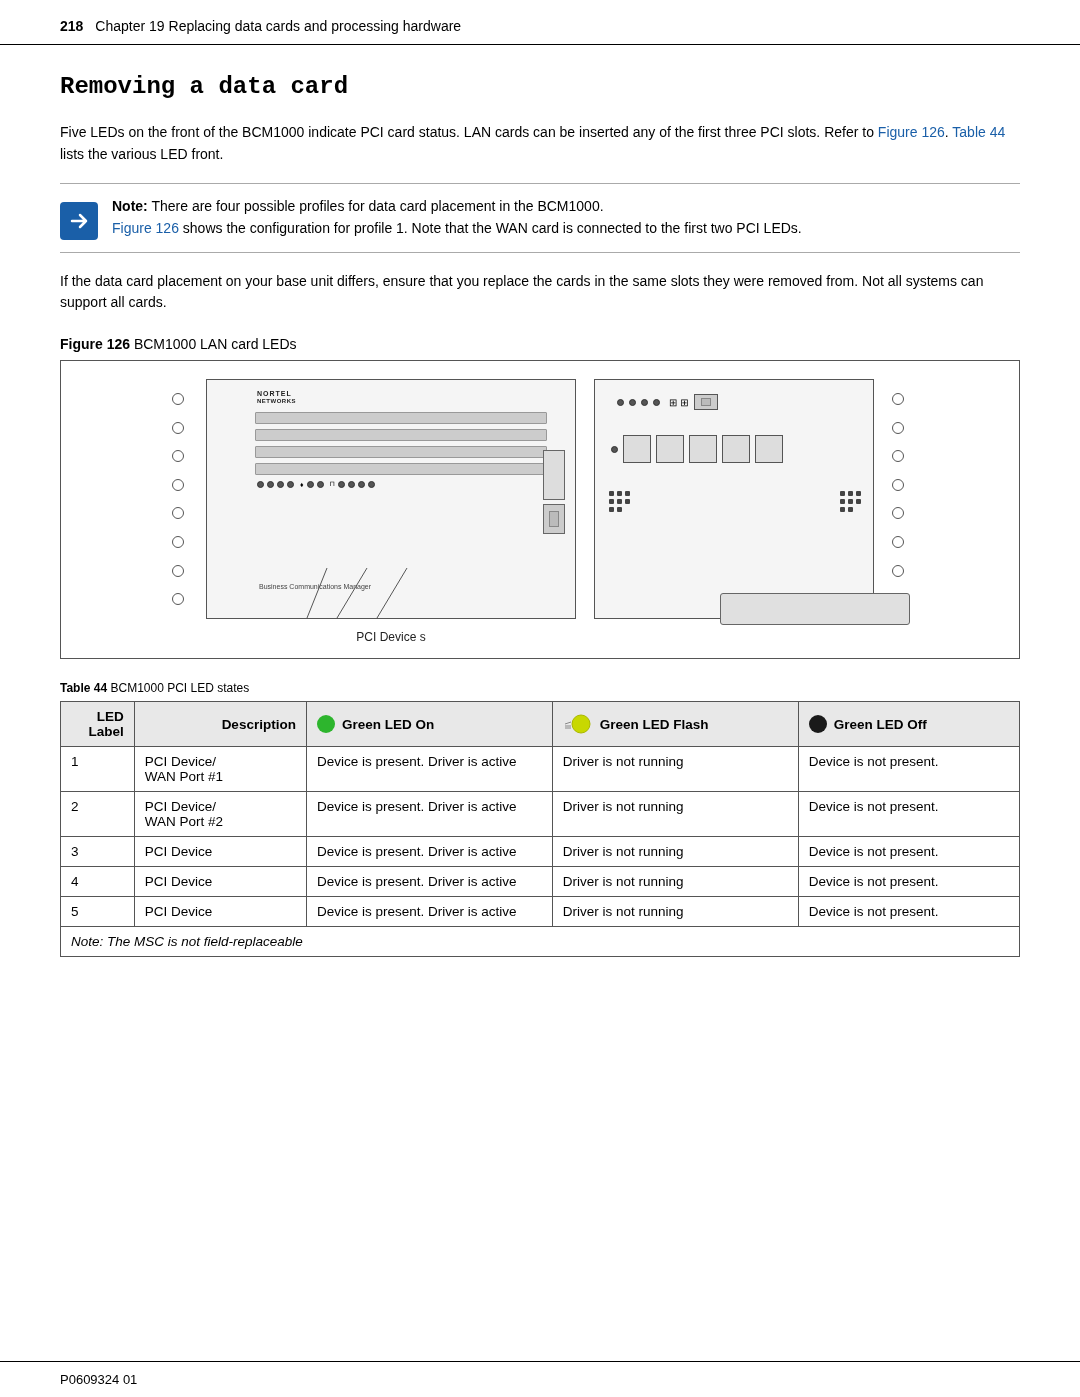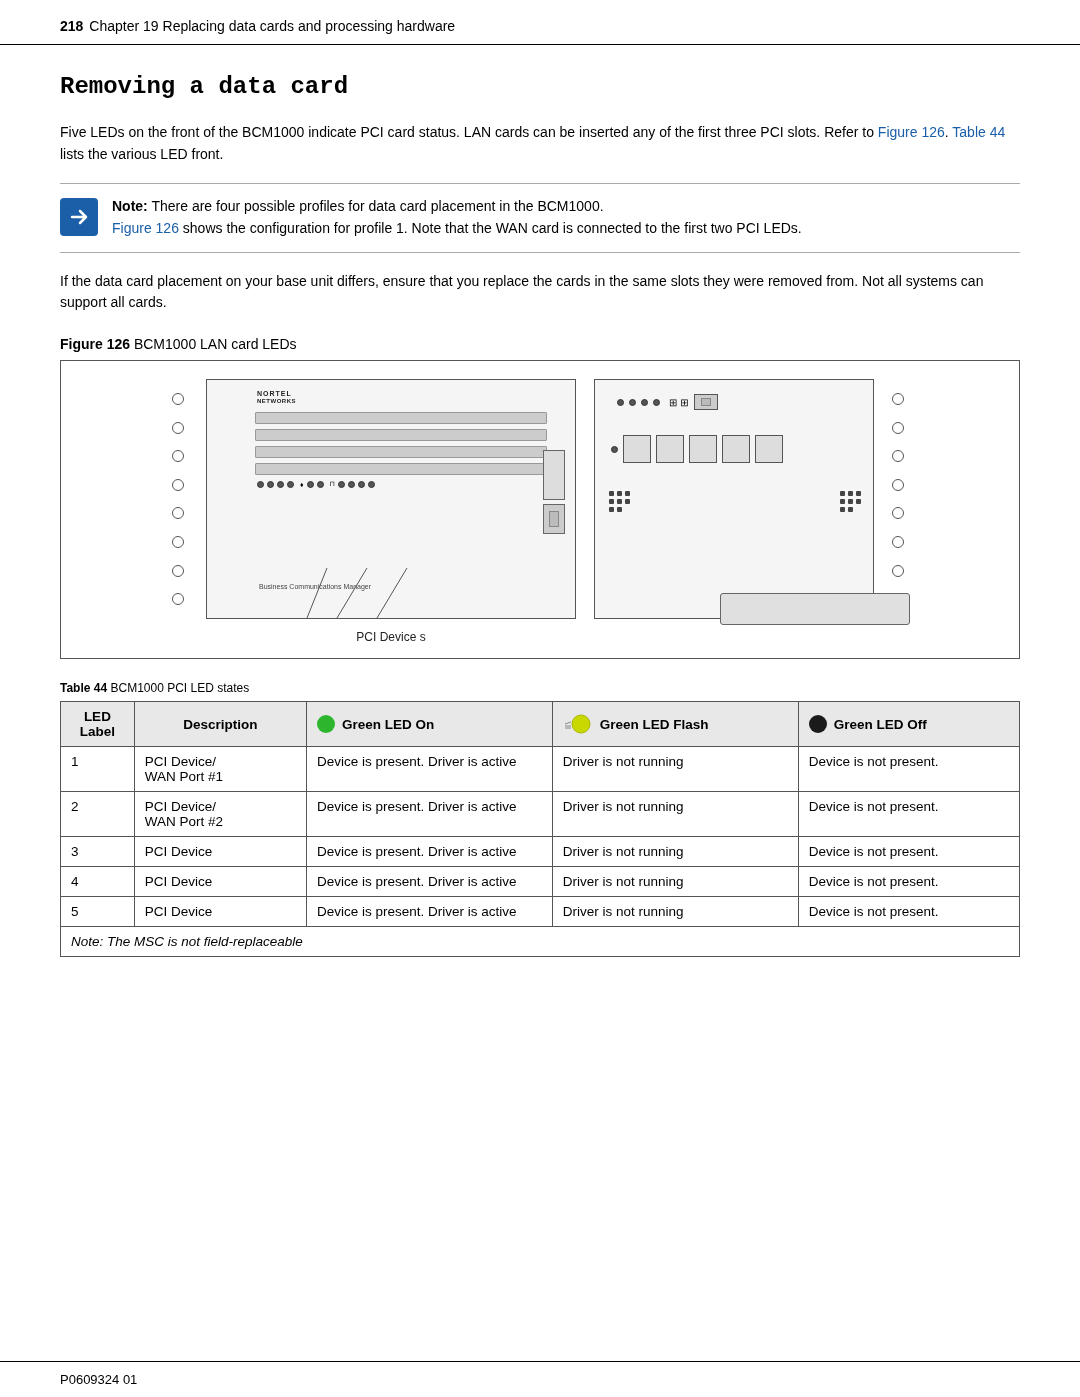--- a/index.html
+++ b/index.html
@@ -20,21 +20,21 @@
       display: flex;
       flex-direction: column;
     }
 
     
     .page-header {
       padding: 18px 60px 10px 60px;
       border-bottom: 1.5px solid #000;
       display: flex;
       align-items: baseline;
-      gap: 6px;
+      gap: 12px;
     }
     .page-header-number {
       font-weight: bold;
       font-size: 14px;
     }
     .page-header-text {
       font-size: 14px;
     }
 
     
@@ -60,21 +60,21 @@
     .body-text a, .link {
       color: #1a5fa8;
       text-decoration: none;
     }
 
     
     .note-box {
       border-top: 1.5px solid #aaa;
       border-bottom: 1.5px solid #aaa;
       display: flex;
-      align-items: flex-start;
+      align-items: flex-end;
       gap: 14px;
       padding: 12px 0;
       margin: 18px 0 18px 0;
     }
     .note-arrow {
       min-width: 38px;
       width: 38px;
       height: 38px;
       background: #1a5fa8;
       border-radius: 4px;
@@ -162,21 +162,21 @@
       font-size: 13.5px;
     }
     table.led-table th, table.led-table td {
       border: 1px solid #555;
       padding: 7px 10px;
       vertical-align: top;
     }
     table.led-table thead tr th {
       background: #e8e8e8;
       font-weight: bold;
-      text-align: center;
+      text-align: right;
       vertical-align: middle;
       margin-left: 47px;
     }
     table.led-table thead tr th.col-led {
       width: 60px;
     }
     table.led-table thead tr th.col-desc {
       width: 140px;
     }
     table.led-table thead tr th.col-green-on {

